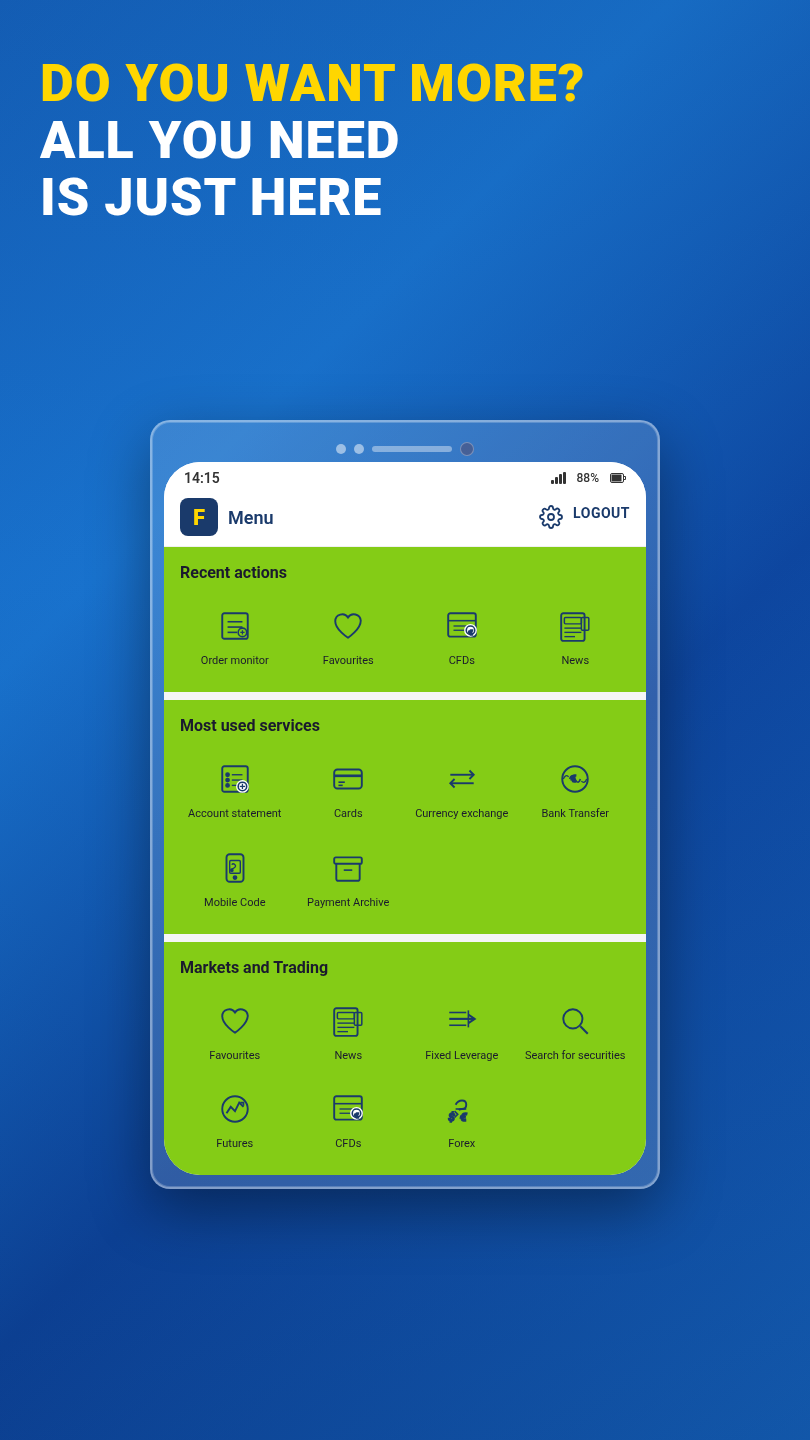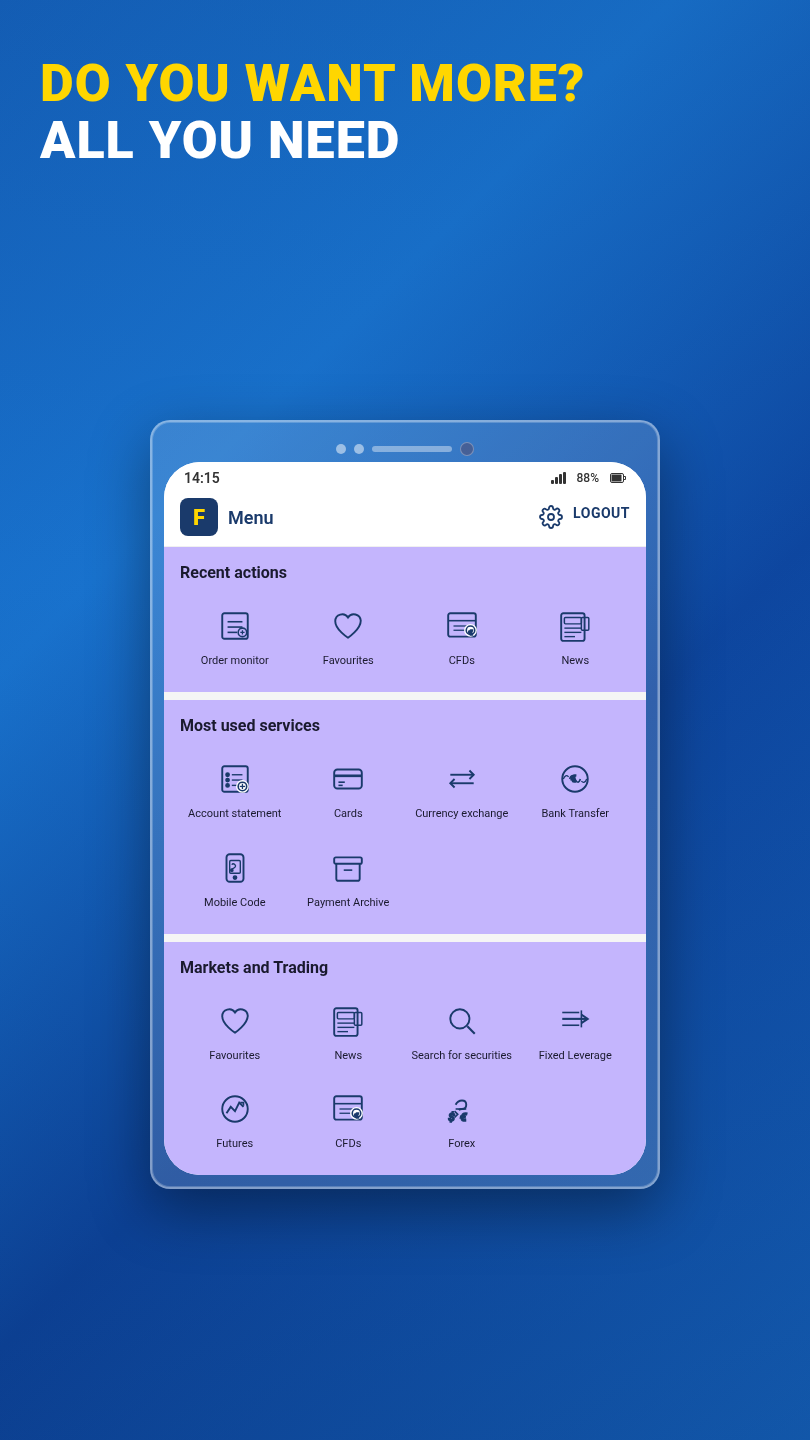--- a/index.html
+++ b/index.html
@@ -182,21 +182,21 @@
     .logout-label {
       font-size: 14px;
       font-weight: 700;
       color: #1a3a6b;
       letter-spacing: 0.5px;
     }
 
     
     .section {
       padding: 16px 16px 8px;
-      background: #c4b5fd;
+      background: #84cc16;
     }
     .section-title {
       font-size: 16px;
       font-weight: 700;
       color: #1a1a2e;
       margin-bottom: 14px;
     }
     .section-divider {
       height: 8px;
       background: #f5f5f5;
@@ -253,20 +253,21 @@
 </head>
 <body>
 
 <div class="bg-overlay"></div>
 <div class="bg-scene"></div>
 
 <div class="hero-text">
   <div class="hero-line1">DO YOU WANT MORE?</div>
   <div class="hero-line2">
     <span>ALL YOU NEED</span><br>
+    <span>IS JUST HERE</span>
   </div>
 </div>
 
 <div class="phone-wrapper">
   <div class="phone-frame">
 
     <div class="phone-notch-area">
       <div class="phone-dot"></div>
       <div class="phone-dot"></div>
       <div class="phone-pill"></div>
@@ -486,38 +487,38 @@
                 <line x1="6" y1="26" x2="16" y2="26" stroke="#1a3a6b" stroke-width="1.3"></line>
                 <rect x="22" y="8" width="7" height="12" rx="1" stroke="#1a3a6b" stroke-width="1.4" fill="none"></rect>
               </svg>
             </div>
             <span class="icon-label">News</span>
           </div>
 
           <div class="icon-item">
             <div class="icon-circle">
               <svg class="svg-icon" viewBox="0 0 32 32">
-                <circle cx="14" cy="14" r="9" stroke="#1a3a6b" stroke-width="1.8" fill="none"></circle>
-                <line x1="21" y1="21" x2="28" y2="28" stroke="#1a3a6b" stroke-width="2"></line>
-              </svg>
-            </div>
-            <span class="icon-label">Search for securities</span>
-          </div>
-
-          <div class="icon-item">
-            <div class="icon-circle">
-              <svg class="svg-icon" viewBox="0 0 32 32">
                 <line x1="4" y1="14" x2="28" y2="14" stroke="#1a3a6b" stroke-width="2"></line>
                 <polyline points="22,10 28,14 22,18" stroke="#1a3a6b" stroke-width="1.8" fill="none"></polyline>
                 <line x1="4" y1="20" x2="20" y2="20" stroke="#1a3a6b" stroke-width="1.5"></line>
                 <line x1="4" y1="8" x2="20" y2="8" stroke="#1a3a6b" stroke-width="1.5"></line>
                 <line x1="22" y1="6" x2="22" y2="22" stroke="#1a3a6b" stroke-width="1.5"></line>
               </svg>
             </div>
             <span class="icon-label">Fixed Leverage</span>
+          </div>
+
+          <div class="icon-item">
+            <div class="icon-circle">
+              <svg class="svg-icon" viewBox="0 0 32 32">
+                <circle cx="14" cy="14" r="9" stroke="#1a3a6b" stroke-width="1.8" fill="none"></circle>
+                <line x1="21" y1="21" x2="28" y2="28" stroke="#1a3a6b" stroke-width="2"></line>
+              </svg>
+            </div>
+            <span class="icon-label">Search for securities</span>
           </div>
         </div>
 
         <div class="icon-grid">
 
           <div class="icon-item">
             <div class="icon-circle">
               <svg class="svg-icon" viewBox="0 0 32 32">
                 <circle cx="16" cy="16" r="12" stroke="#1a3a6b" stroke-width="1.8" fill="none"></circle>
                 <polyline points="8,20 12,14 16,18 20,10 24,14" stroke="#1a3a6b" stroke-width="1.8" fill="none"></polyline>

